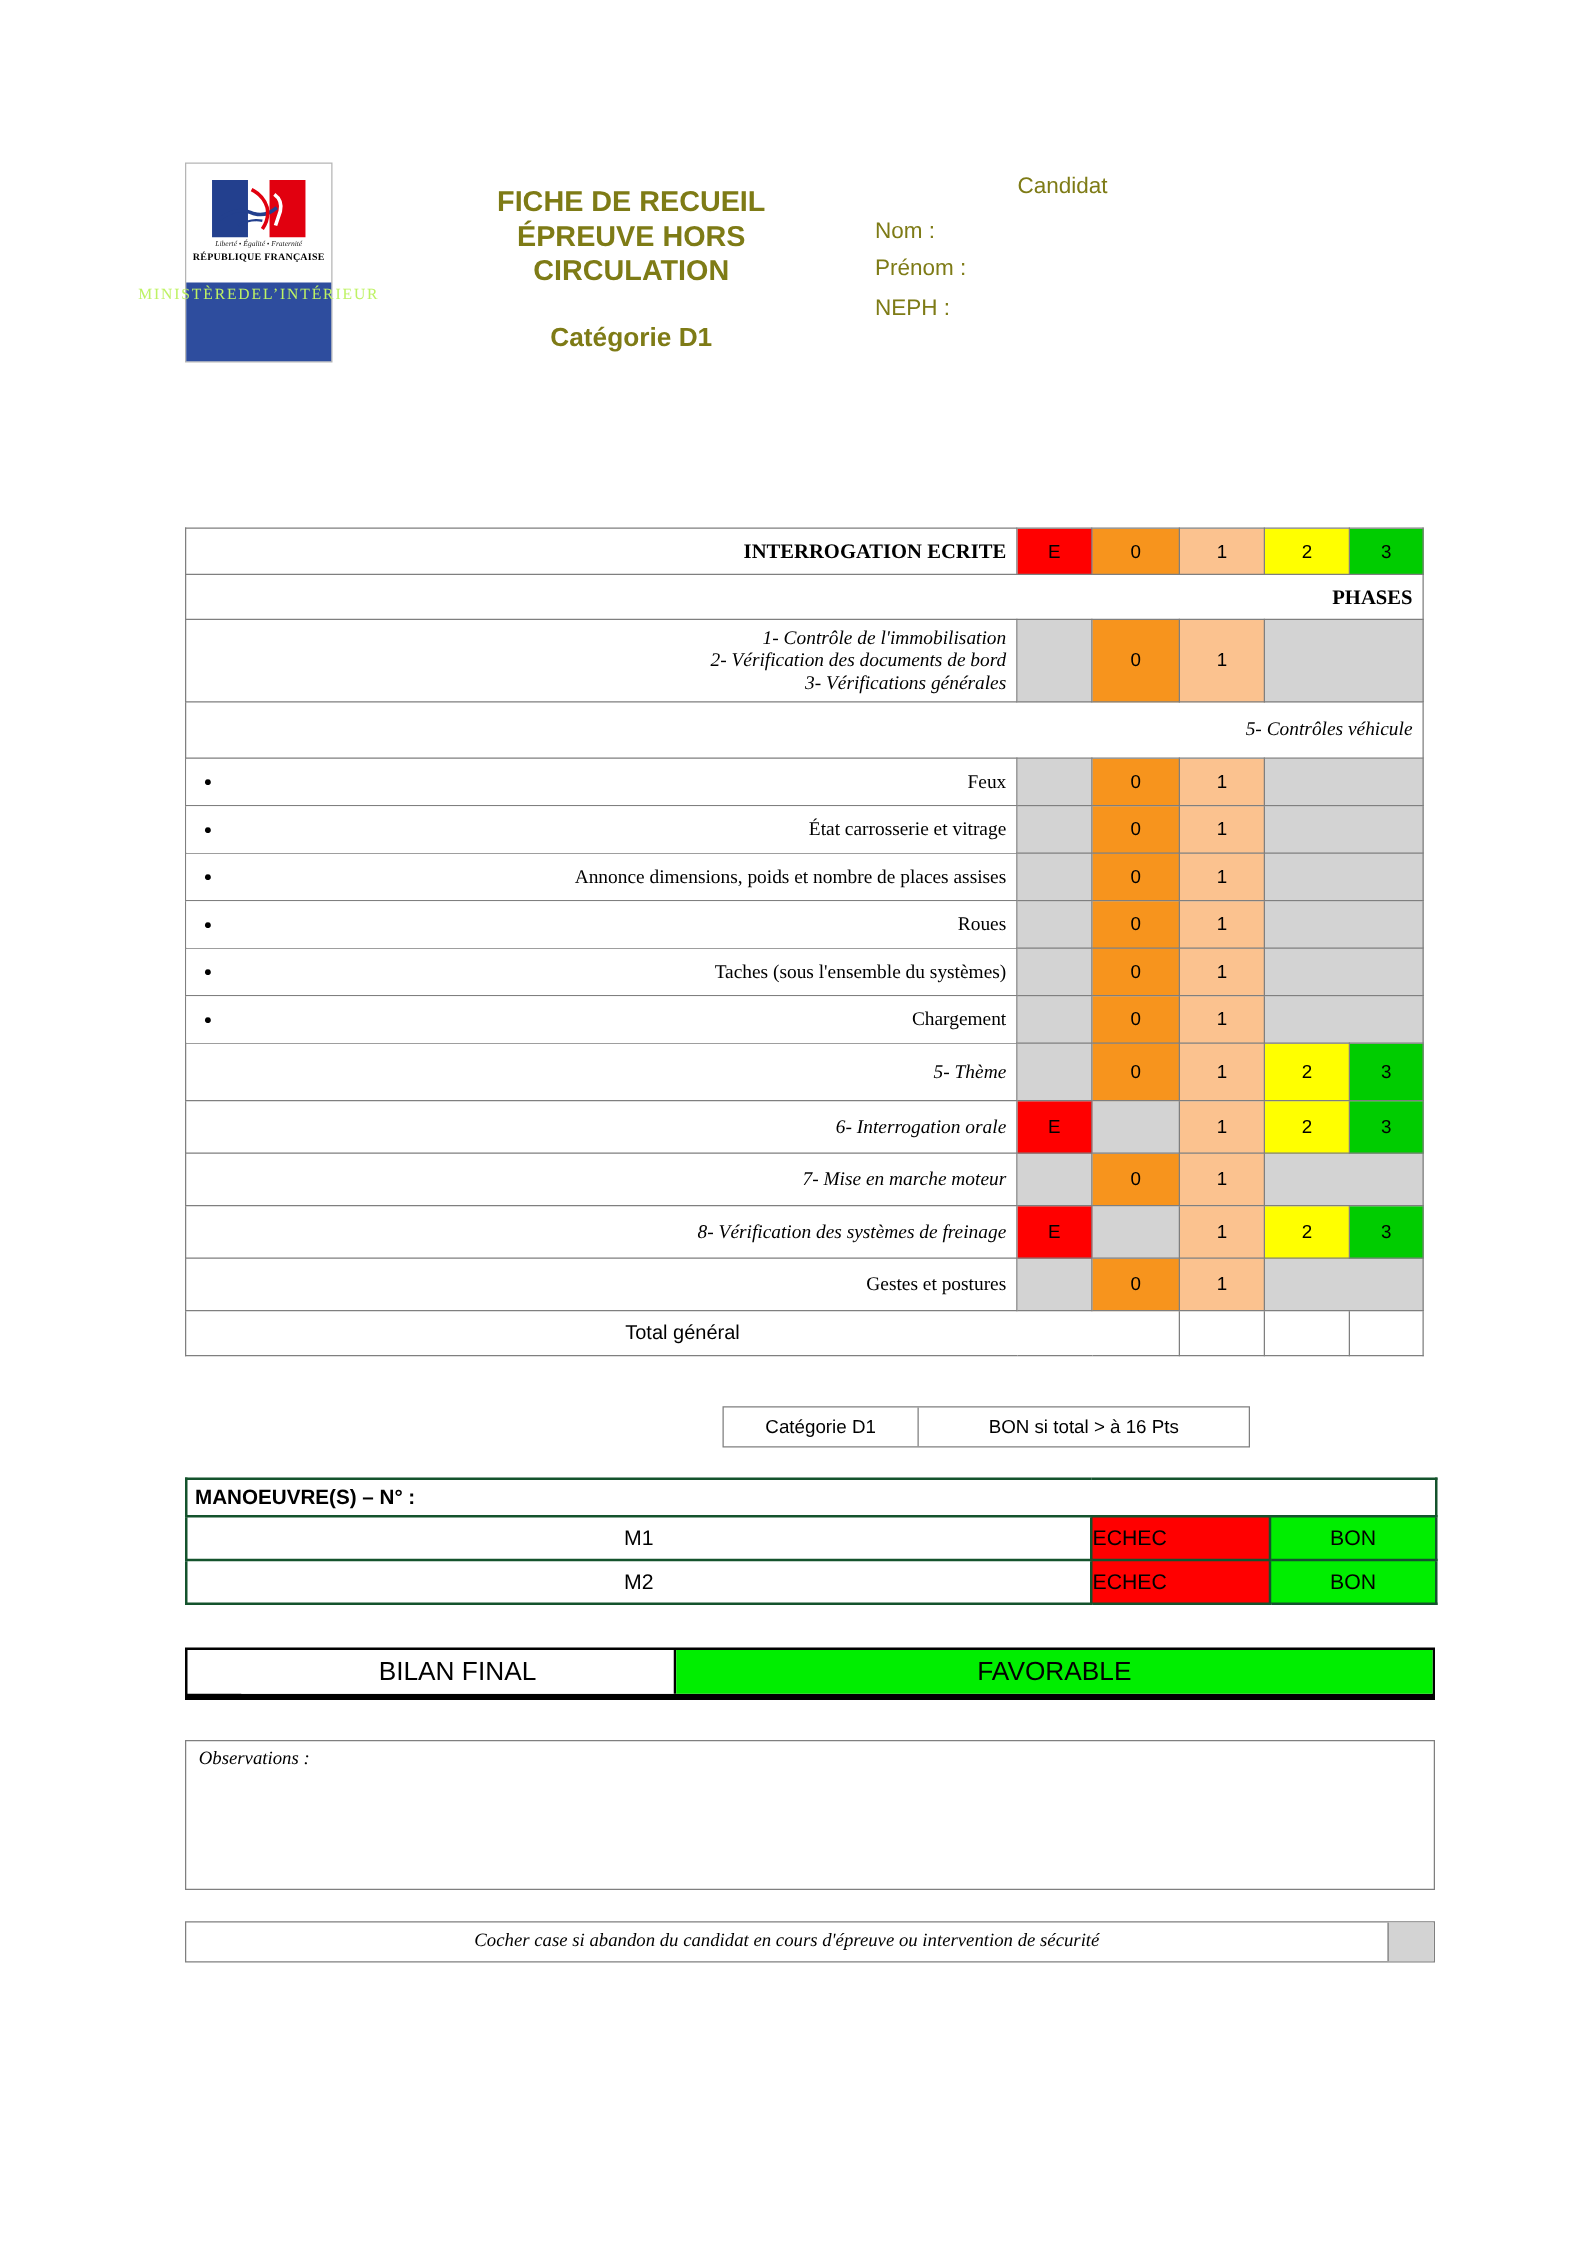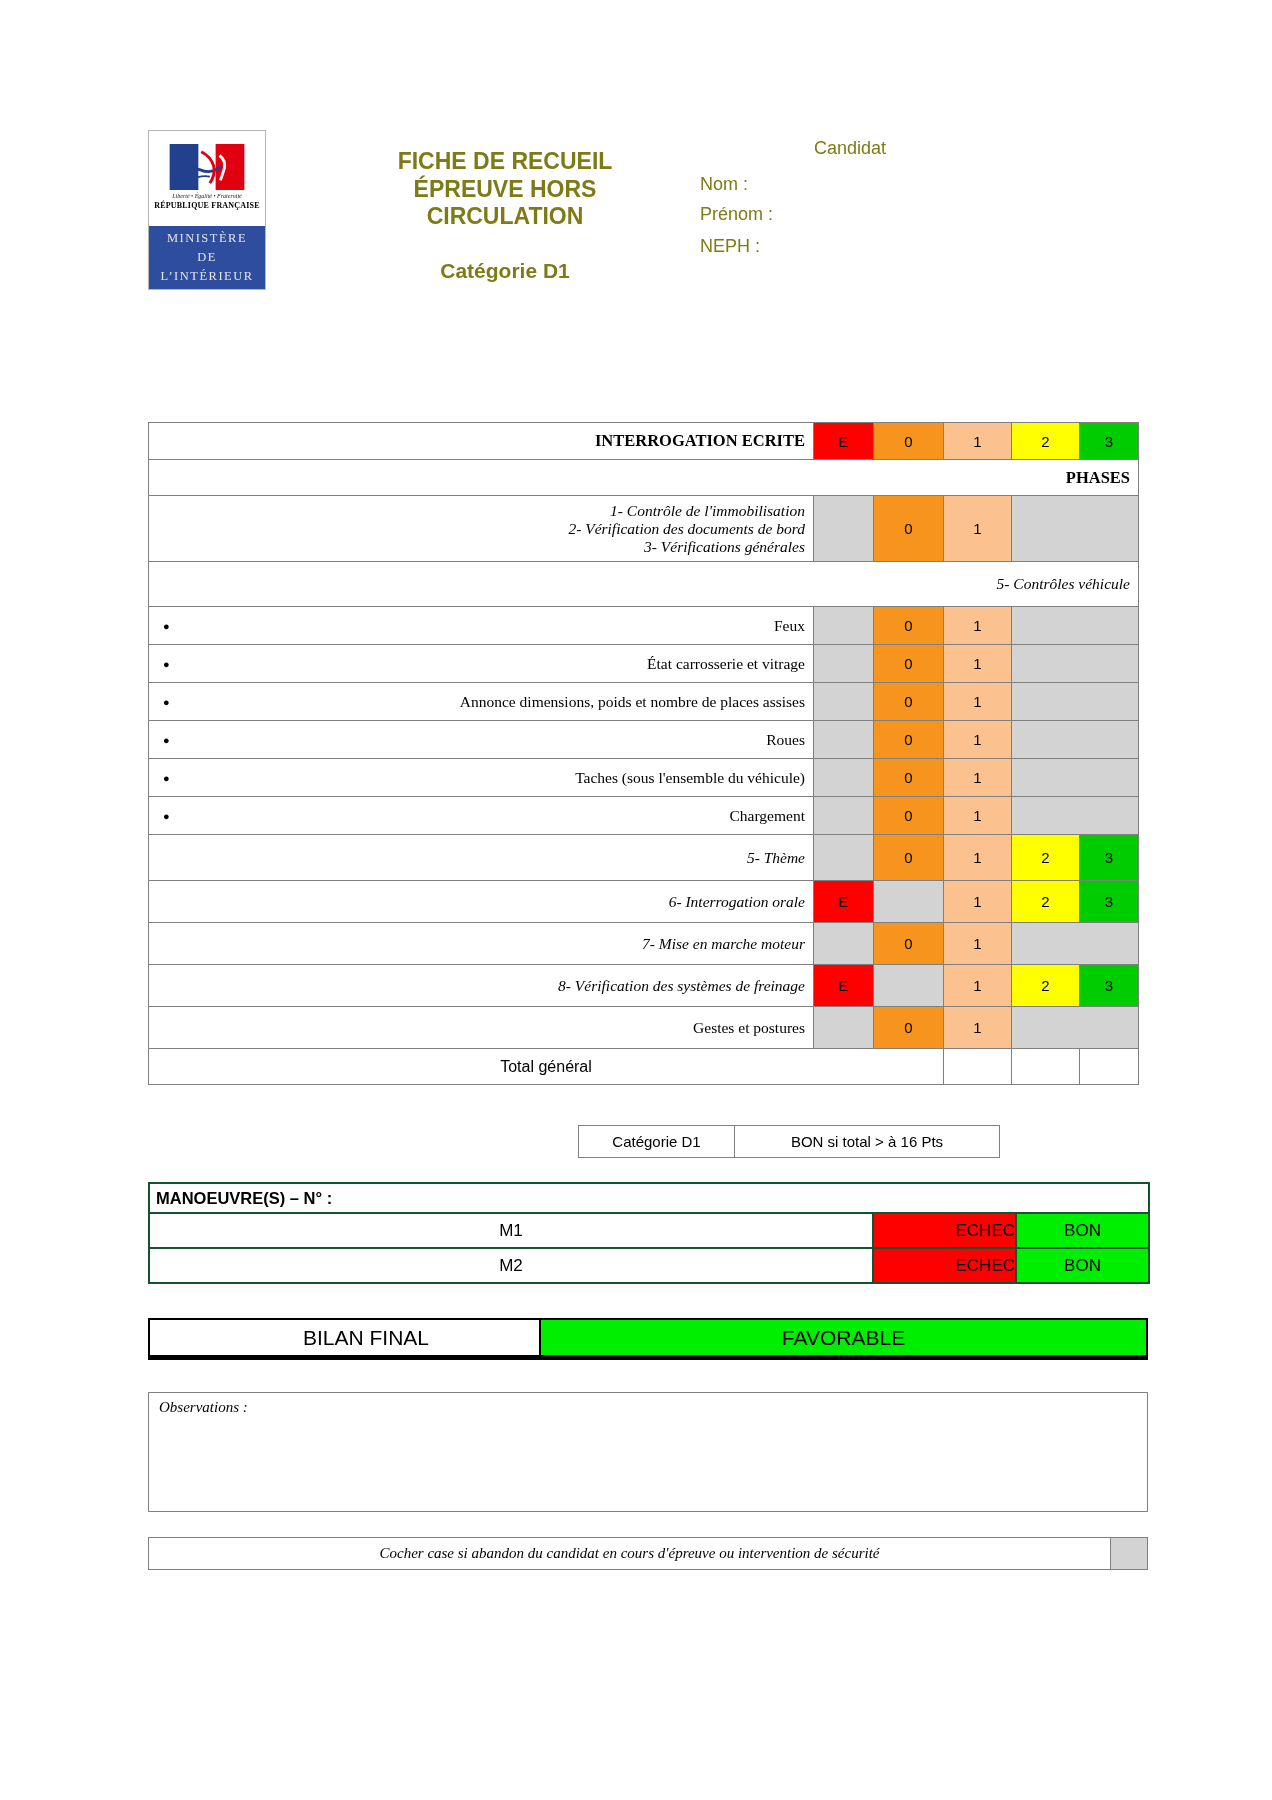--- a/index.html
+++ b/index.html
@@ -11,22 +11,22 @@
   html,body{background:#fff;}
   .page{position:relative;width:1272px;height:1800px;background:#fff;overflow:hidden;
         font-family:"Liberation Sans",sans-serif;color:#000;}
 
   
   .logo{position:absolute;left:148px;top:130px;width:118px;height:160px;border:1px solid #b5b5b5;background:#fff;}
   .logo-top{height:95px;text-align:center;}
   .flag{display:block;margin:13px auto 3px auto;width:76px;height:46px;}
   .motto{font:italic 6px "Liberation Serif",serif;color:#222;}
   .republic{font-family:"Liberation Serif",serif;font-weight:bold;font-size:8px;letter-spacing:.2px;margin-top:2px;}
-  .logo-bottom{position:absolute;left:0;right:0;top:95px;bottom:0;background:var(--c-blue);color:#e5e5e5;
-               display:flex;flex-direction:column;justify-content:center;text-align:center;
+  .logo-bottom{position:absolute;left:0;right:0;top:95px;bottom:0;background:var(--c-blue);color:#bef264;
+               display:flex;flex-direction:row;justify-content:center;text-align:center;
                font-family:"Liberation Serif",serif;font-size:12.5px;letter-spacing:1.5px;line-height:1.5;}
 
   
   .title-block{position:absolute;left:320px;top:148px;width:370px;text-align:center;
                color:var(--c-olive);font-weight:bold;}
   .title-line{font-size:23px;line-height:1.2;}
   .category-line{margin-top:28px;font-size:21px;}
 
   
   .candidate{position:absolute;left:700px;top:138px;width:448px;color:var(--c-olive);font-size:18px;}
@@ -58,21 +58,21 @@
   .category-bar{position:absolute;left:578px;top:1125px;height:33px;display:flex;border:1px solid var(--c-border);font-size:15px;background:#fff;}
   .cat-left{width:156px;border-right:1px solid var(--c-border);display:flex;align-items:center;justify-content:center;}
   .cat-right{width:264px;display:flex;align-items:center;justify-content:center;}
 
   
   .man-table{position:absolute;left:148px;top:1182px;width:1000px;border-collapse:collapse;table-layout:fixed;font-size:17px;}
   .man-table td{border:2px solid #14532d;vertical-align:middle;}
   .man-title{font-weight:bold;font-size:16.5px;height:30px;padding:2px 6px;background:#fff;}
   .man-row{height:35px;}
   .man-label{text-align:center;background:#fff;}
-  .man-fail{text-align:right;background:var(--c-red);padding-left:42px;}
+  .man-fail{text-align:left;background:var(--c-red);}
   .man-pass{text-align:center;background:var(--c-green2);}
 
   
   .bilan{position:absolute;left:148px;top:1318px;width:1000px;height:42px;display:flex;
          border:2px solid #000;border-bottom-width:5px;font-size:21px;}
   .bilan-cell{display:flex;align-items:center;justify-content:center;height:100%;}
   .bilan-label{width:348px;background:#fff;border-right:2px solid #000;margin-left:43px;}
   .bilan-fail{width:327px;background:var(--c-red);border-right:2px solid #000;}
   .bilan-pass{flex:1;background:var(--c-green2);}
 
@@ -189,21 +189,21 @@
           <td class="score-td bg-gray" colspan="2"></td>
         </tr>
         <tr class="h-std">
           <td class="lab lab-bullet">Roues</td>
           <td class="score-td bg-gray"></td>
           <td class="score-td bg-orange">0</td>
           <td class="score-td bg-peach">1</td>
           <td class="score-td bg-gray" colspan="2"></td>
         </tr>
         <tr class="h-std">
-          <td class="lab lab-bullet">Taches (sous l'ensemble du véhicule)</td>
+          <td class="lab lab-bullet">Taches (sous l'ensemble du systèmes)</td>
           <td class="score-td bg-gray"></td>
           <td class="score-td bg-orange">0</td>
           <td class="score-td bg-peach">1</td>
           <td class="score-td bg-gray" colspan="2"></td>
         </tr>
         <tr class="h-std">
           <td class="lab lab-bullet">Chargement</td>
           <td class="score-td bg-gray"></td>
           <td class="score-td bg-orange">0</td>
           <td class="score-td bg-peach">1</td>

